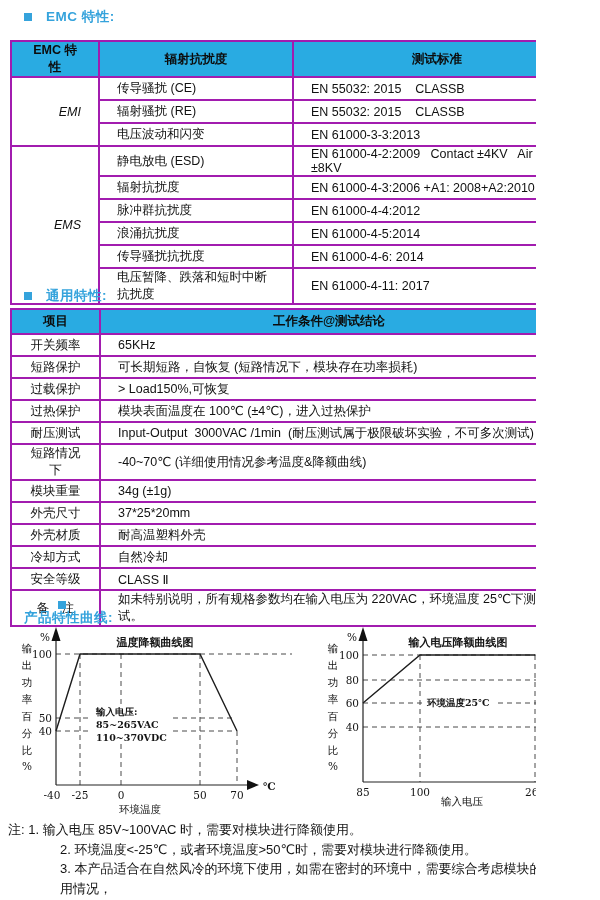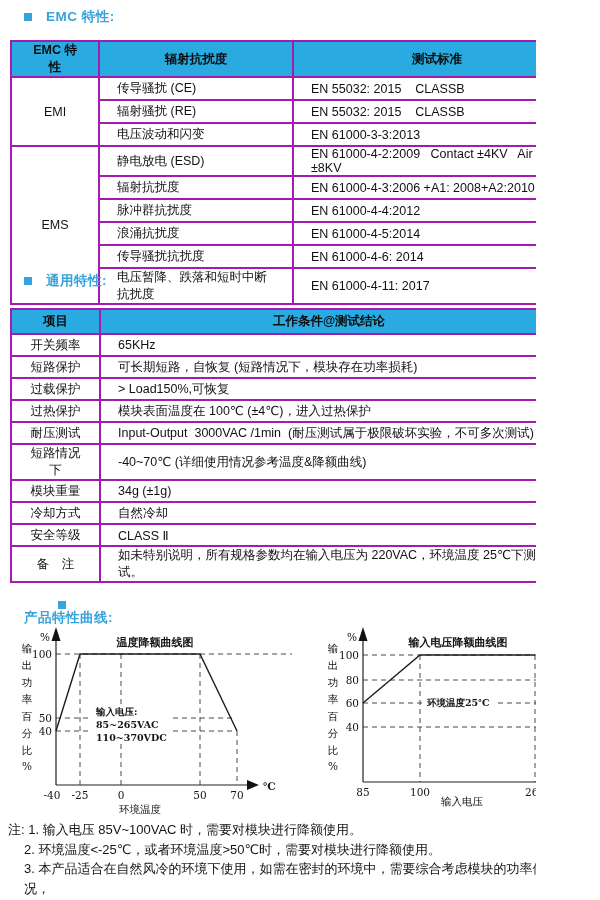--- a/index.html
+++ b/index.html
@@ -9,34 +9,34 @@
         font-size:13.5px;font-weight:600;letter-spacing:.5px;}
   .bullet{width:8px;height:8px;background:#35a3dc;margin-right:14px;flex:0 0 auto;}
   table{border-collapse:collapse;table-layout:fixed;}
   th,td{border:2px solid #a21caf;font-size:12.5px;padding:0 17px;overflow:hidden;}
   th{background:#29abe2;color:#0c0c0c;font-weight:700;text-align:center;height:23px;}
   .t1{position:absolute;top:40px;left:10px;width:572px;}
   .t1 td{height:21px;white-space:pre-wrap;}
   .t2{position:absolute;top:308px;left:10px;width:549px;}
   .t2 td{height:20px;white-space:pre-wrap;}
   .t2 td.item{font-weight:400;text-align:center;}
-  .c-center{text-align:center;}
+  .c-center{text-align:right;font-style:italic;}
   .chart-svg{position:absolute;}
   svg text{font-family:"DejaVu Serif",serif;fill:#141414;}
   .ct-title{font-size:11px;font-weight:700;}
   .tick{font-size:10.5px;}
   .ylab{font-size:10.5px;}
   .unit{font-size:10.5px;font-weight:700;}
   .ann{font-size:9.5px;font-weight:700;}
   .axis{stroke:#222;stroke-width:1.2;fill:none;}
   .dash{stroke:#4a4a4a;stroke-width:1;stroke-dasharray:5 4;fill:none;}
   .curve{stroke:#1d1d1d;stroke-width:1.4;fill:none;}
   .arrow{fill:#111;}
   .notes{position:absolute;top:820px;left:8px;width:584px;font-size:13px;line-height:19.5px;color:#141414;}
-  .notes .indent{margin-left:16px;}
+  .notes .indent{margin-left:52px;}
 </style>
 </head>
 <body>
 
 <div class="page">
 
   <div class="section-title" style="top:8px;left:24px;">
     <span class="bullet"></span>
     <span>EMC 特性:</span>
   </div>
@@ -87,21 +87,21 @@
       <td>传导骚扰抗扰度</td>
       <td>EN 61000-4-6: 2014</td>
     </tr>
     <tr>
       <td>电压暂降、跌落和短时中断抗扰度</td>
       <td>EN 61000-4-11: 2017</td>
     </tr>
   </tbody>
     </table>
 
-  <div class="section-title" style="top:272px;left:24px;">
+  <div class="section-title" style="top:287px;left:24px;">
     <span class="bullet"></span>
     <span>通用特性:</span>
   </div>
 
   <table class="t2">
     <colgroup>
         <col style="width:89px">
         <col>
       </colgroup>
     <tbody>
@@ -131,20 +131,28 @@
     </tr>
     <tr>
       <td class="item">短路情况下</td>
       <td>-40~70℃ (详细使用情况参考温度&amp;降额曲线)</td>
     </tr>
     <tr>
       <td class="item">模块重量</td>
       <td>34g (±1g)</td>
     </tr>
     <tr>
+      <td class="item">外壳尺寸</td>
+      <td>37*25*20mm</td>
+    </tr>
+    <tr>
+      <td class="item">外壳材质</td>
+      <td>耐高温塑料外壳</td>
+    </tr>
+    <tr>
       <td class="item">冷却方式</td>
       <td>自然冷却</td>
     </tr>
     <tr>
       <td class="item">安全等级</td>
       <td>CLASS Ⅱ</td>
     </tr>
     <tr>
       <td class="item" style="height:26px;">备　注</td>
       <td>如未特别说明，所有规格参数均在输入电压为 220VAC，环境温度 25℃下测试。</td>

